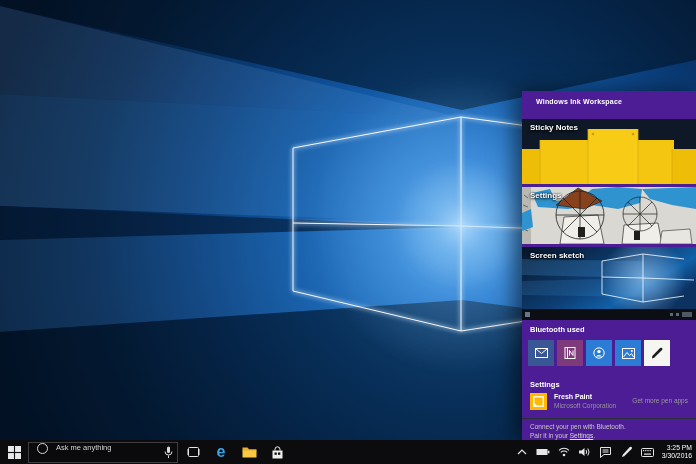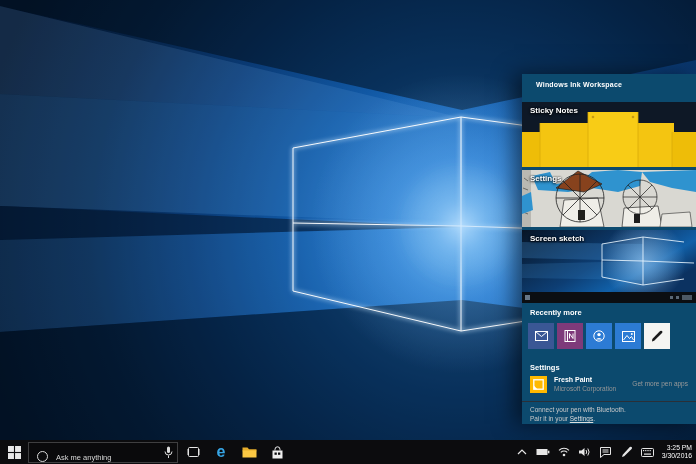--- a/index.html
+++ b/index.html
@@ -17,40 +17,40 @@
   
   .taskbar{
     position:absolute;left:0;top:440px;width:696px;height:24px;
     background:#0c0c0e;display:flex;align-items:center;z-index:30;
   }
   .tb-btn{height:24px;display:flex;align-items:center;justify-content:center;cursor:pointer;}
   .start-btn{width:28px;}
   .search-box{
     position:absolute;left:28px;top:2px;width:148px;height:19px;
     border:1px solid rgba(255,255,255,0.22);background:rgba(10,10,12,0.6);
-    display:flex;align-items:flex-end;cursor:text;
+    display:flex;align-items:flex-start;cursor:text;
   }
   .cortana-ring{width:9px;height:9px;border:1.5px solid #d9d9d9;border-radius:50%;margin-left:8px;flex:0 0 auto;}
   .search-text{margin-left:8px;font-size:7.5px;color:#d6d6d6;white-space:nowrap;}
   .mic-btn{position:absolute;right:4px;top:0;height:19px;display:flex;align-items:center;cursor:pointer;}
   .tv-btn{position:absolute;left:180px;width:26px;}
   .edge-btn{position:absolute;left:208px;width:26px;}
   .fe-btn{position:absolute;left:236px;width:26px;}
   .store-btn{position:absolute;left:264px;width:26px;}
   .edge-e{font-size:16px;font-weight:bold;color:#36a5e5;line-height:1;}
   .tray{position:absolute;right:0;top:0;height:24px;display:flex;align-items:center;}
   .tray .tb-btn{width:21px;}
   .clock{
     width:34px;padding-right:4px;text-align:right;color:#fff;
     font-size:6.8px;line-height:8px;cursor:pointer;
   }
   
   .ink-panel{
-    position:absolute;left:522px;top:74px;width:174px;height:350px;
-    background:#0c4a6e;z-index:20;box-shadow:-8px 0 20px rgba(0,0,0,0.5);
+    position:absolute;left:522px;top:91px;width:174px;height:350px;
+    background:#4c1d95;z-index:20;box-shadow:-8px 0 20px rgba(0,0,0,0.5);
   }
   .panel-title{position:absolute;left:14px;top:7px;font-size:7px;font-weight:bold;color:#ffffff;letter-spacing:.2px;}
   .card{position:absolute;left:0;width:174px;overflow:hidden;cursor:pointer;}
   .card-sticky{top:28px;height:65px;}
   .card-sketch{top:96px;height:57px;}
   .card-screen{top:156px;height:73px;text-align:right;}
   .card-label{
     position:absolute;left:8px;top:4px;font-size:8px;font-weight:bold;color:#fff;
     text-shadow:0 1px 3px rgba(0,0,0,.95), 0 0 2px rgba(0,0,0,.8);z-index:2;
   }
@@ -200,21 +200,21 @@
         <polyline points="80,47 121,55 162,49"></polyline>
       </g>
       <rect x="0" y="62" width="174" height="11" fill="#0b0e12"></rect>
       <rect x="3" y="65" width="5" height="5" fill="#8fa3b8" opacity="0.7"></rect>
       <rect x="148" y="66" width="3" height="3" fill="#8fa3b8" opacity="0.6"></rect>
       <rect x="154" y="66" width="3" height="3" fill="#8fa3b8" opacity="0.6"></rect>
       <rect x="160" y="65" width="10" height="5" fill="#8fa3b8" opacity="0.5"></rect>
     </svg>
   </div>
 
-  <div class="section-heading heading-recent">Recently more</div>
+  <div class="section-heading heading-recent">Bluetooth used</div>
 
   <div class="app-tile tile1">
     <svg width="13" height="10" viewBox="0 0 13 10">
       <rect x="0.5" y="0.5" width="12" height="9" fill="none" stroke="#ffffff" stroke-width="1"></rect>
       <polyline points="0.5,0.5 6.5,5.5 12.5,0.5" fill="none" stroke="#ffffff" stroke-width="1"></polyline>
     </svg>
   </div>
   <div class="app-tile tile2">
     <svg width="12" height="12" viewBox="0 0 12 12">
       <rect x="1" y="0.5" width="10" height="11" fill="none" stroke="#ffffff" stroke-width="1"></rect>

